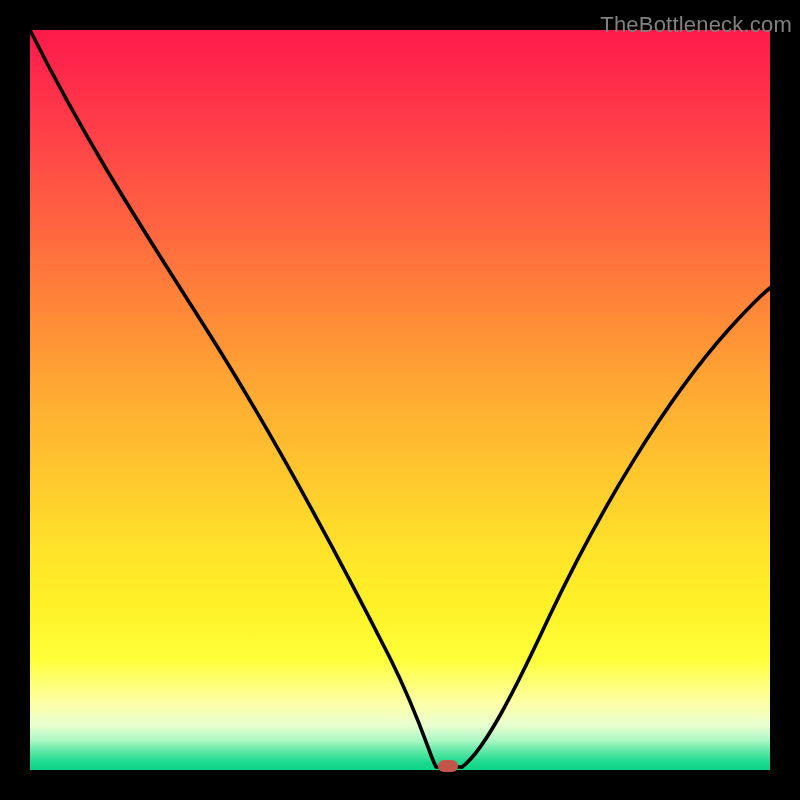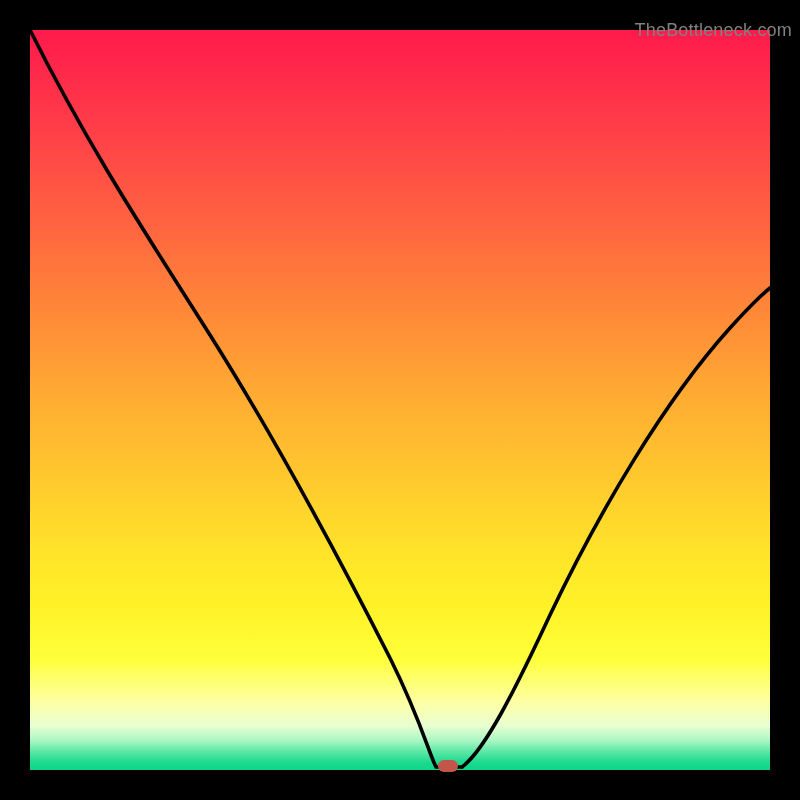--- a/index.html
+++ b/index.html
@@ -40,24 +40,24 @@
       #fdffa8 91%,
       #e9ffd0 94%,
       #aaf7c4 96%,
       #5de8a6 97.5%,
       #1bd98e 99%,
       #0ed688 100%
     );
   }
   .watermark {
     position: absolute;
-    top: 20px;
+    top: 12px;
     right: 8px;
     color: #808080;
-    font-size: 18px;
+    font-size: 22px;
     font-weight: 500;
     letter-spacing: 0.2px;
     font-family: Arial, Helvetica, sans-serif;
   }
   svg.curve {
     position: absolute;
     top: 30px;
     left: 30px;
     width: 740px;
     height: 740px;

